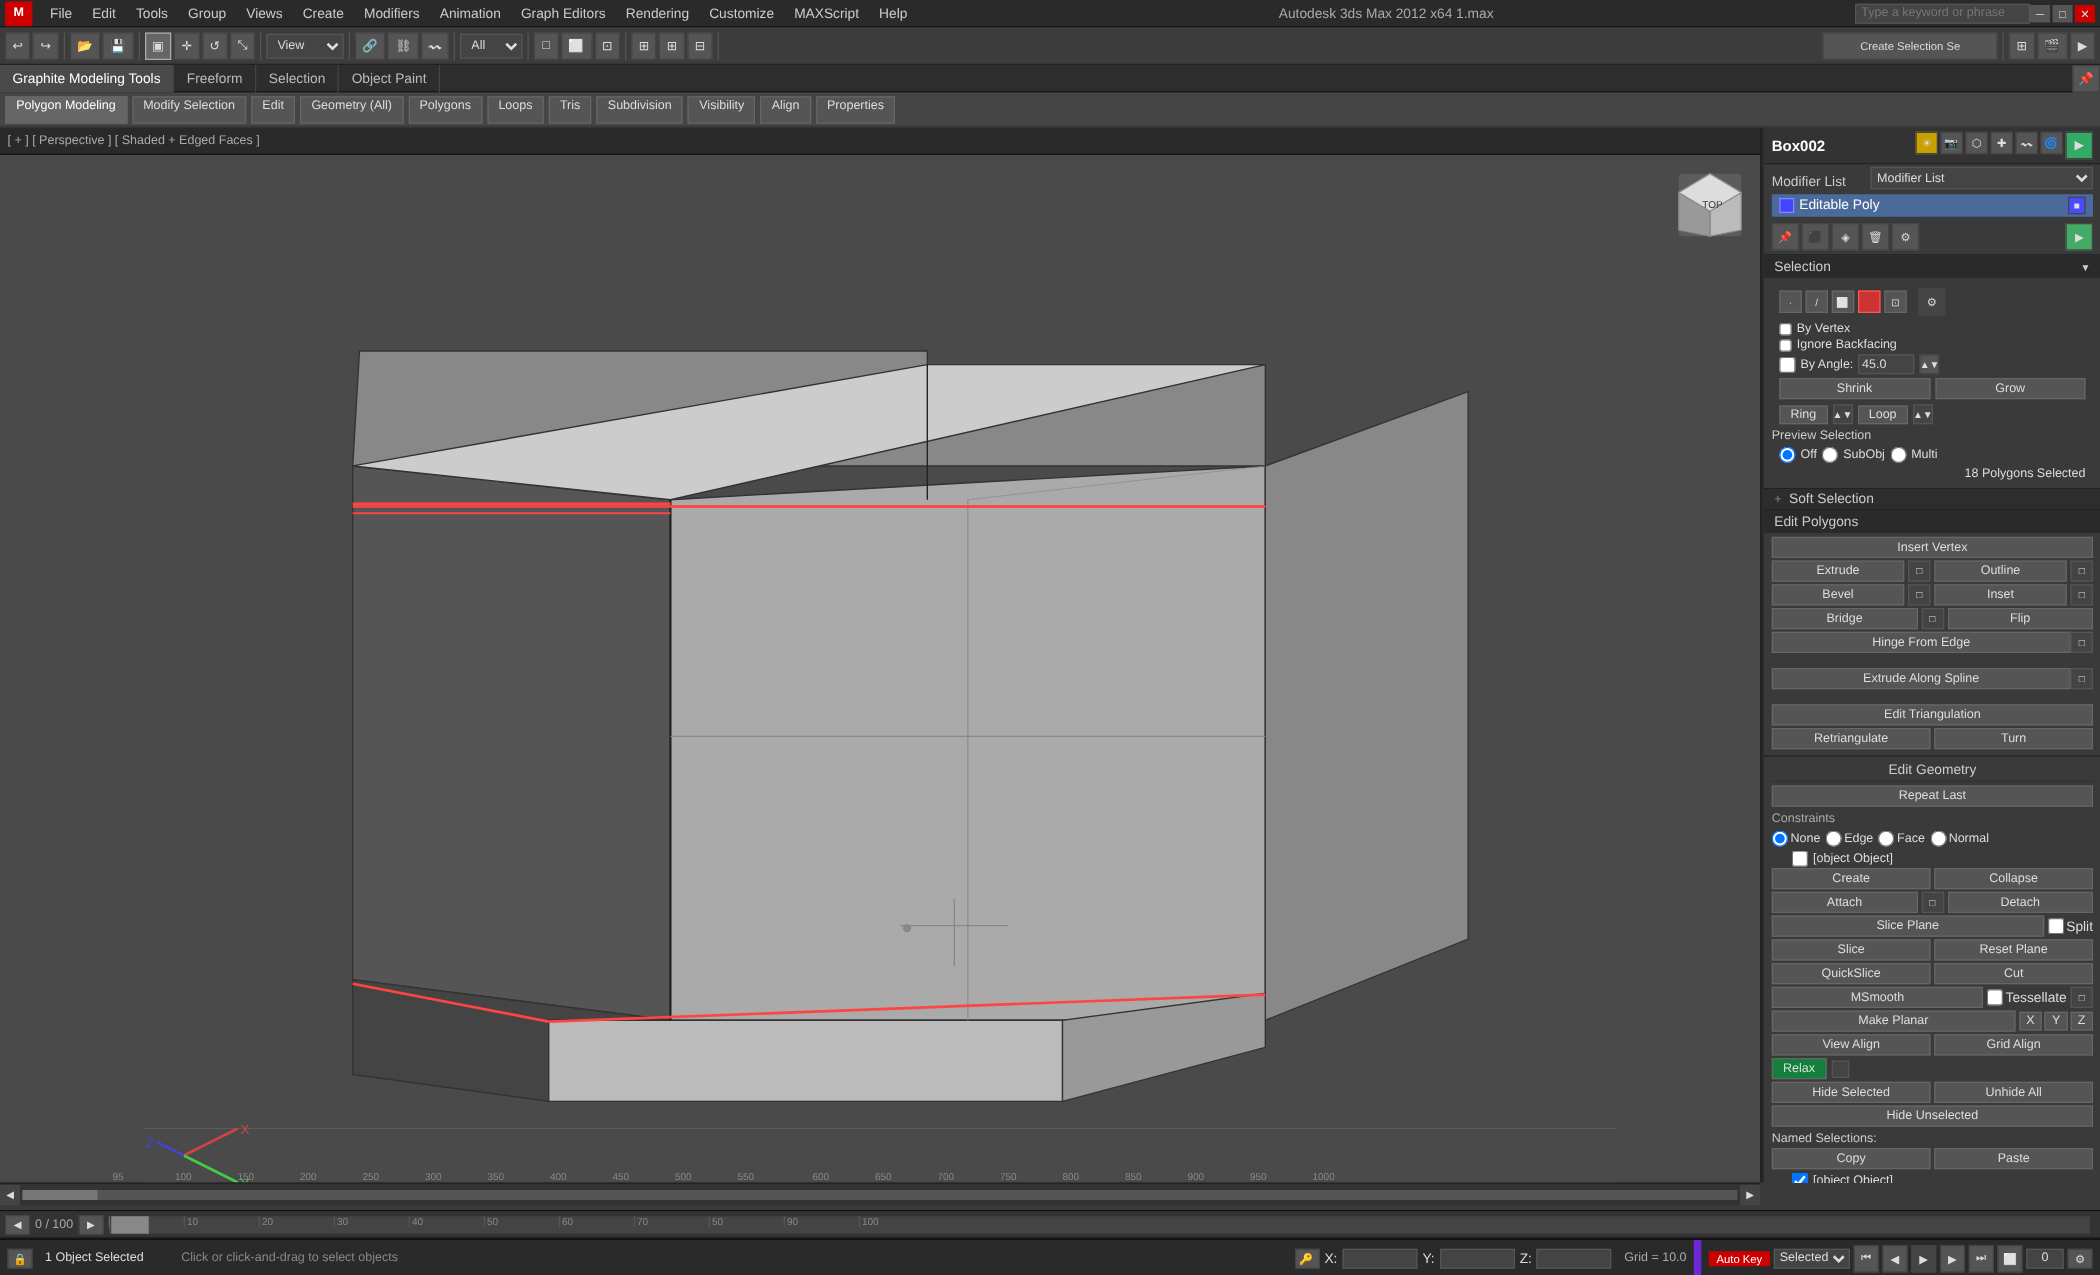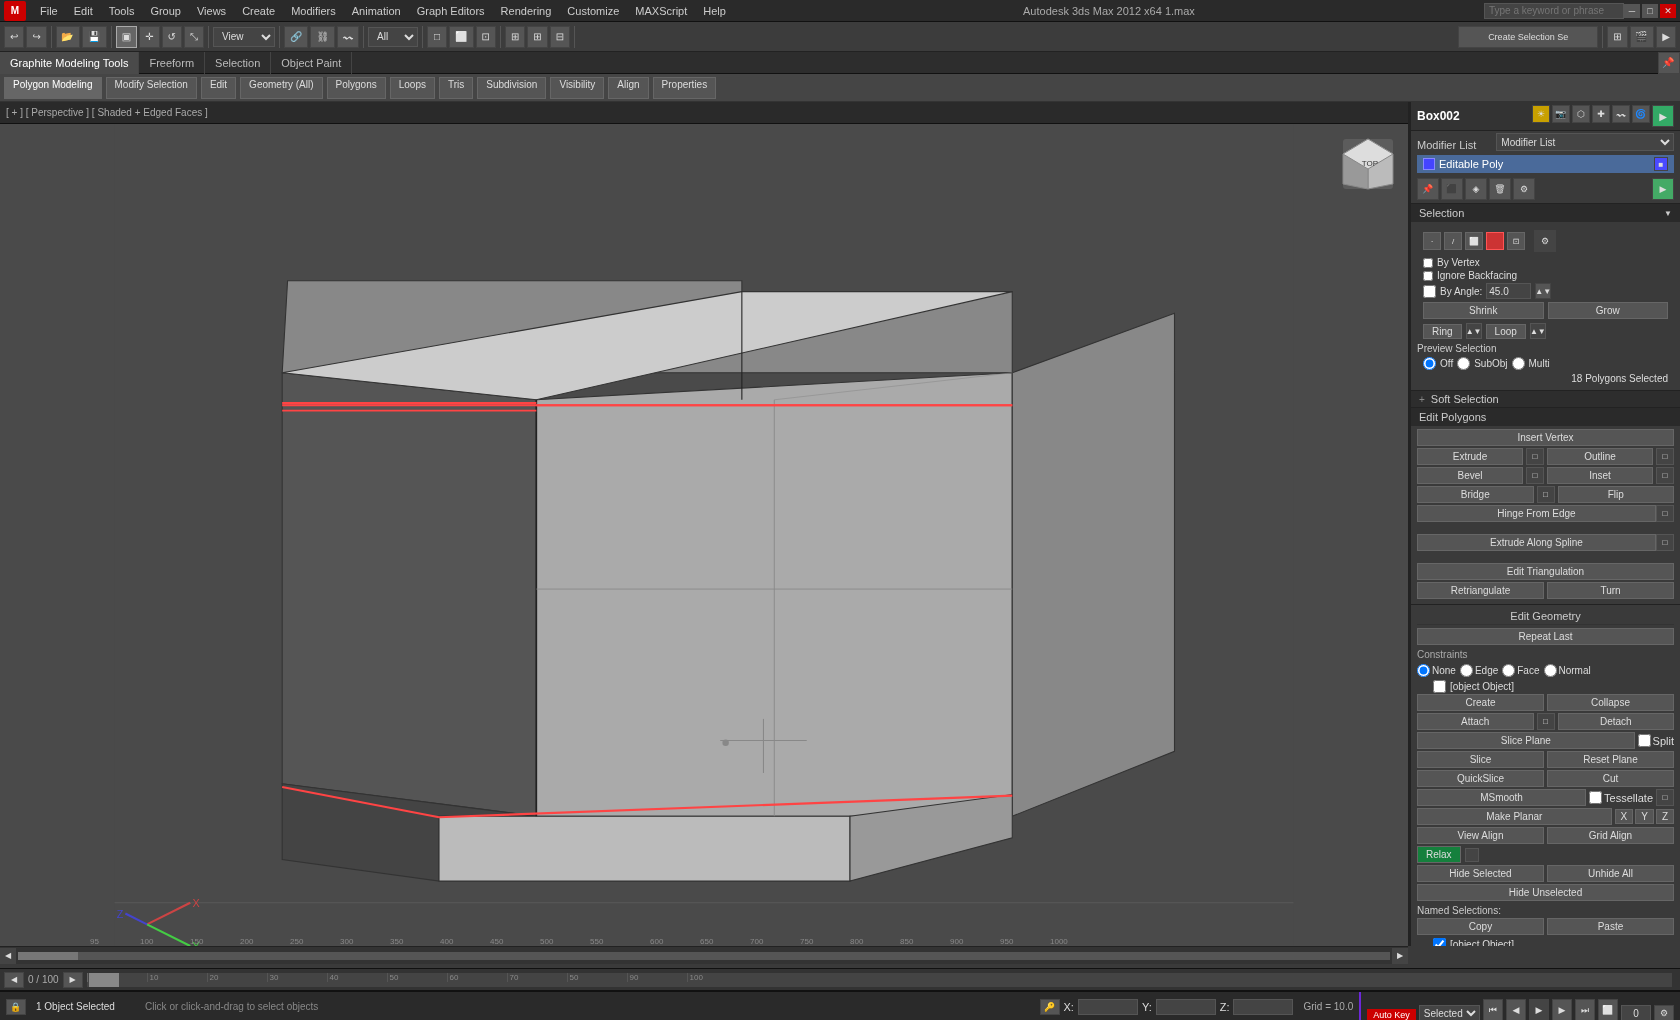--- a/index.html
+++ b/index.html
@@ -581,21 +581,21 @@
       <div class="tb-btn" style="width:16px;height:16px;font-size:9px;">🔑</div>
       <span>X:</span>
       <input type="text" style="width: 60px; height: 16px; background: rgb(68, 68, 68); border: 1px solid rgb(85, 85, 85); color: rgb(221, 221, 221); font-size: 10px;">
       <span>Y:</span>
       <input type="text" style="width: 60px; height: 16px; background: rgb(68, 68, 68); border: 1px solid rgb(85, 85, 85); color: rgb(221, 221, 221); font-size: 10px;">
       <span>Z:</span>
       <input type="text" style="width: 60px; height: 16px; background: rgb(68, 68, 68); border: 1px solid rgb(85, 85, 85); color: rgb(221, 221, 221); font-size: 10px;">
       <span style="font-size:10px;color:#aaa;margin-left:6px;">Grid = 10.0</span>
     </div>
 
-    <div style="display:flex;align-items:flex-end;gap:3px;padding:0 6px;border-left:2px solid #6d28d9;">
+    <div style="display:flex;align-items:center;gap:3px;padding:0 6px;border-left:6px solid #6d28d9;">
       <div style="background:#cc0000;color:#fff;font-size:9px;padding:1px 6px;cursor:pointer;">Auto Key</div>
       <select style="background:#444;border:1px solid #555;color:#ddd;font-size:10px;height:16px;">
         <option>Selected</option>
       </select>
       <div class="tb-btn" style="font-size:9px;">⏮</div>
       <div class="tb-btn" style="font-size:9px;">◀</div>
       <div class="tb-btn" style="font-size:9px;background:#444;">▶</div>
       <div class="tb-btn" style="font-size:9px;">▶</div>
       <div class="tb-btn" style="font-size:9px;">⏭</div>
       <div class="tb-btn" style="font-size:9px;width:14px;">⬜</div>

